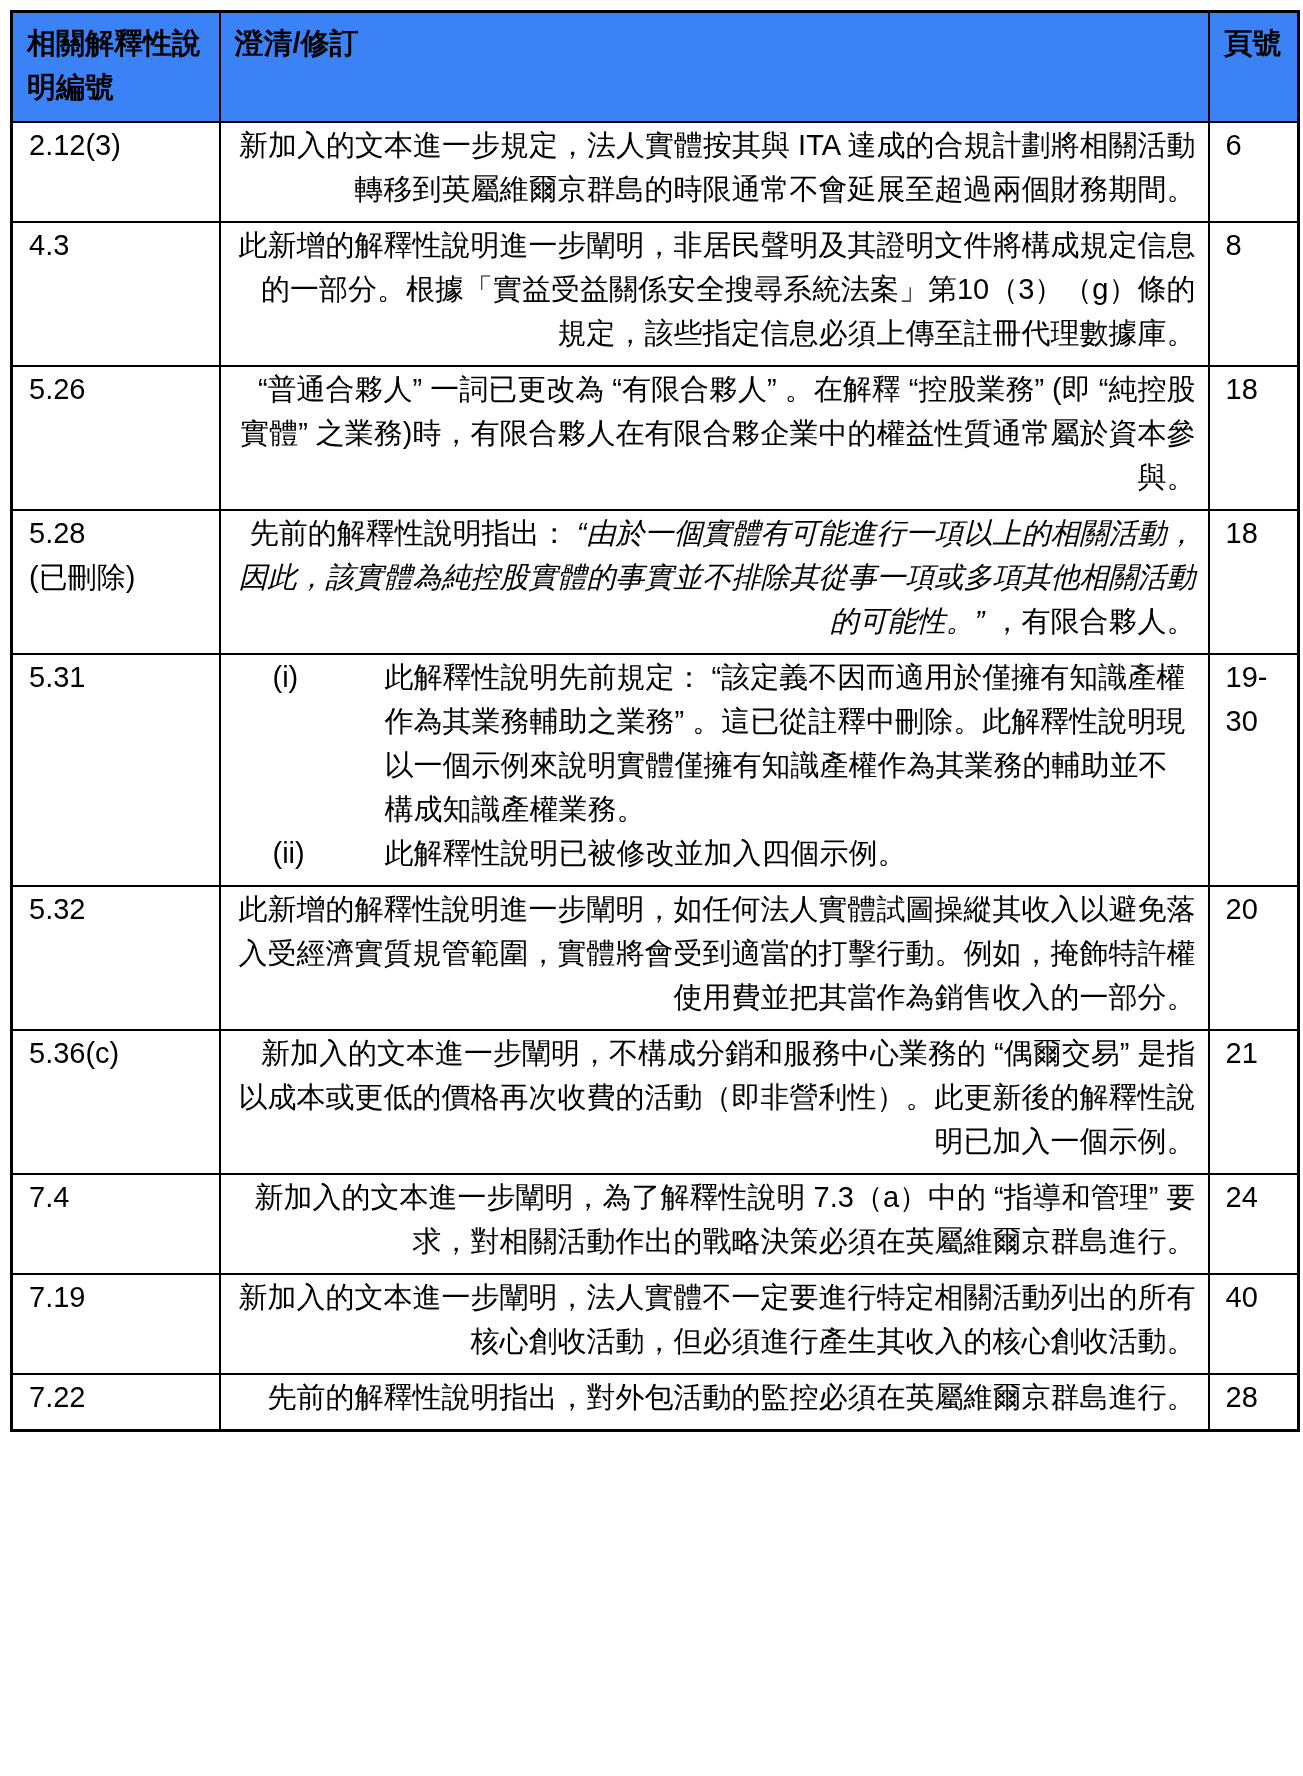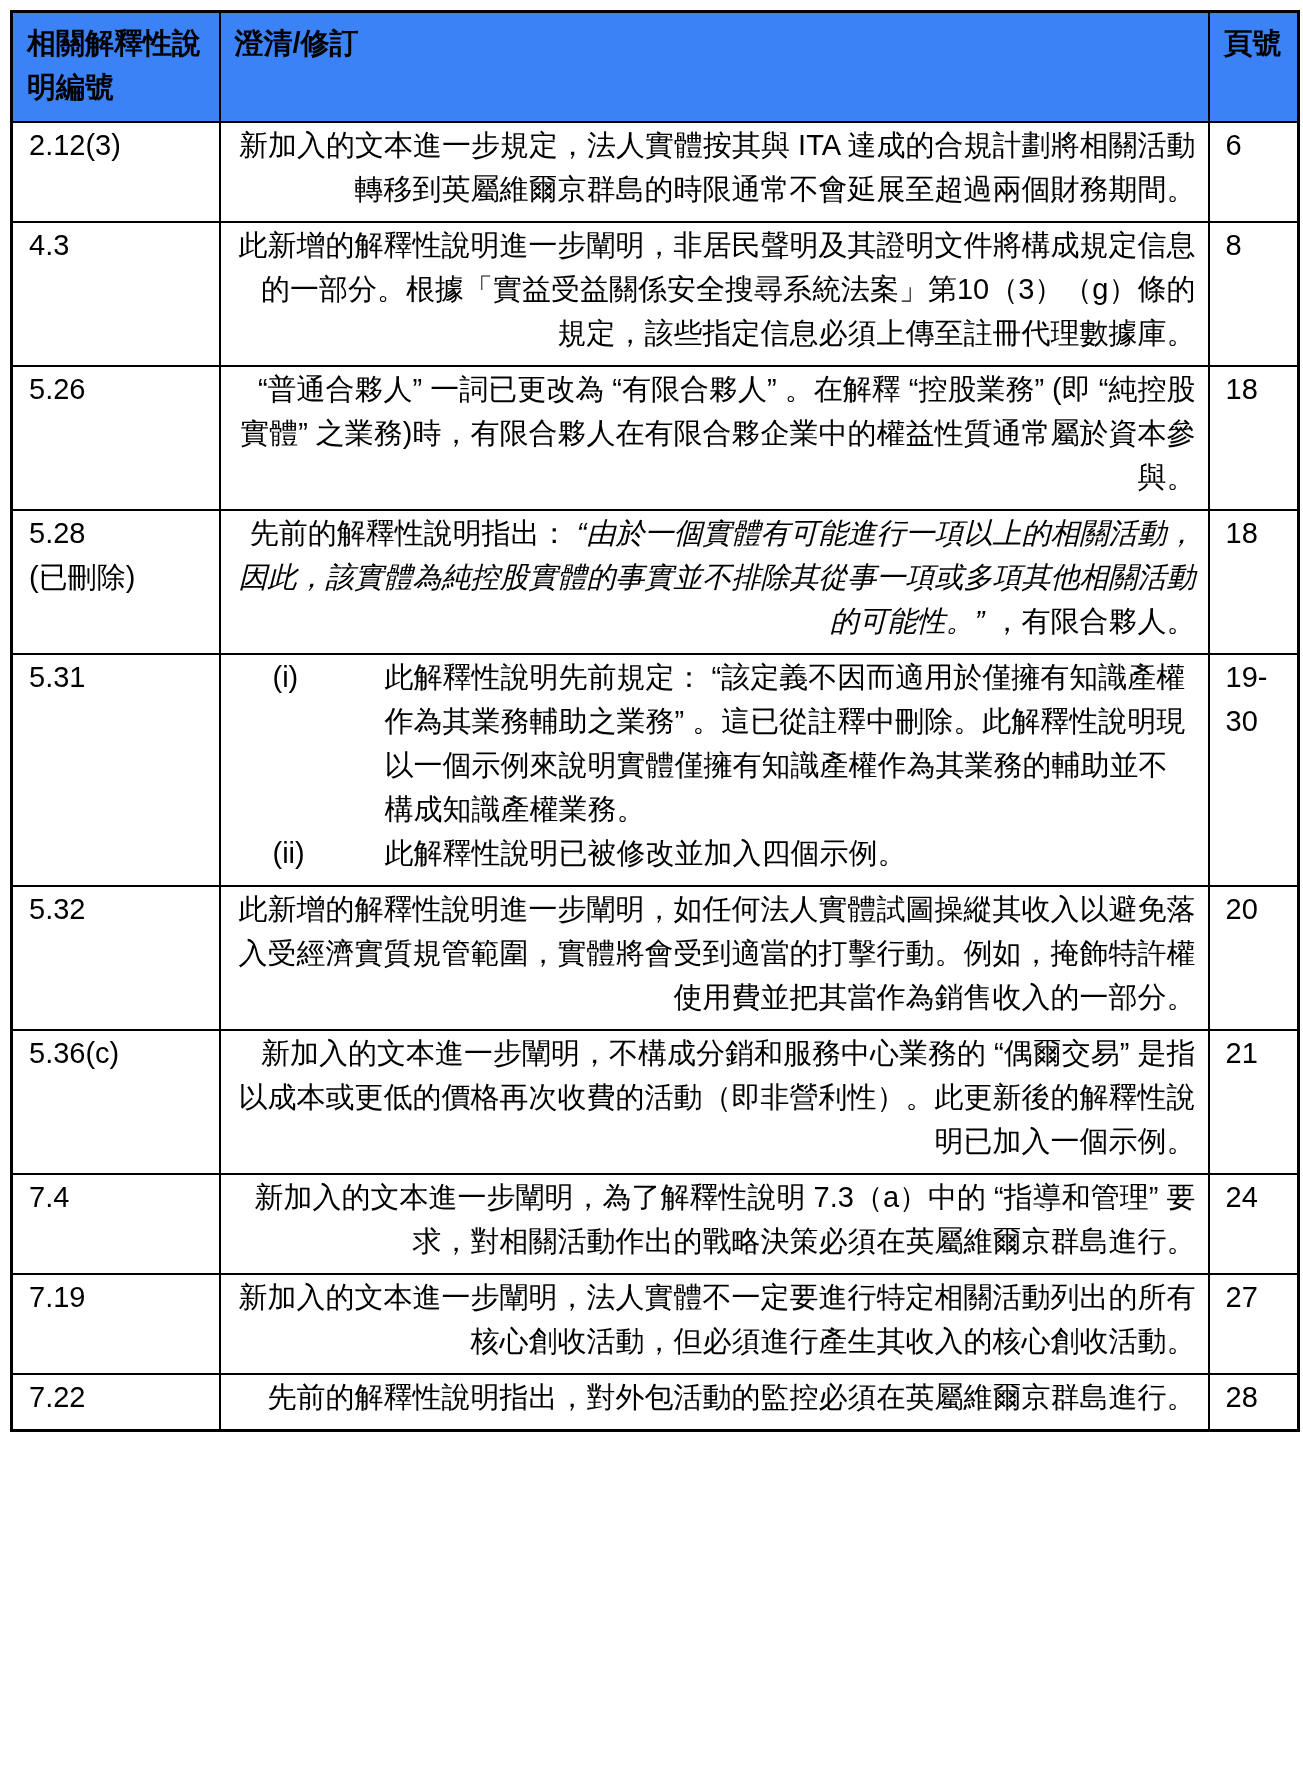--- a/index.html
+++ b/index.html
@@ -103,21 +103,21 @@
           <td>21</td>
         </tr>
         <tr>
           <td><div>7.4</div></td>
           <td><div class="para"><span>新加入的文本進一步闡明，為了解釋性說明 7.3（a）中的 “指導和管理” 要求，對相關活動作出的戰略決策必須在英屬維爾京群島進行。</span></div></td>
           <td>24</td>
         </tr>
         <tr>
           <td><div>7.19</div></td>
           <td><div class="para"><span>新加入的文本進一步闡明，法人實體不一定要進行特定相關活動列出的所有核心創收活動，但必須進行產生其收入的核心創收活動。</span></div></td>
-          <td>27</td>
+          <td>40</td>
         </tr>
         <tr>
           <td><div>7.22</div></td>
           <td><div class="para"><span>先前的解釋性說明指出，對外包活動的監控必須在英屬維爾京群島進行。</span></div></td>
           <td>28</td>
         </tr>
       </tbody>
   </table>
 </div>
 

